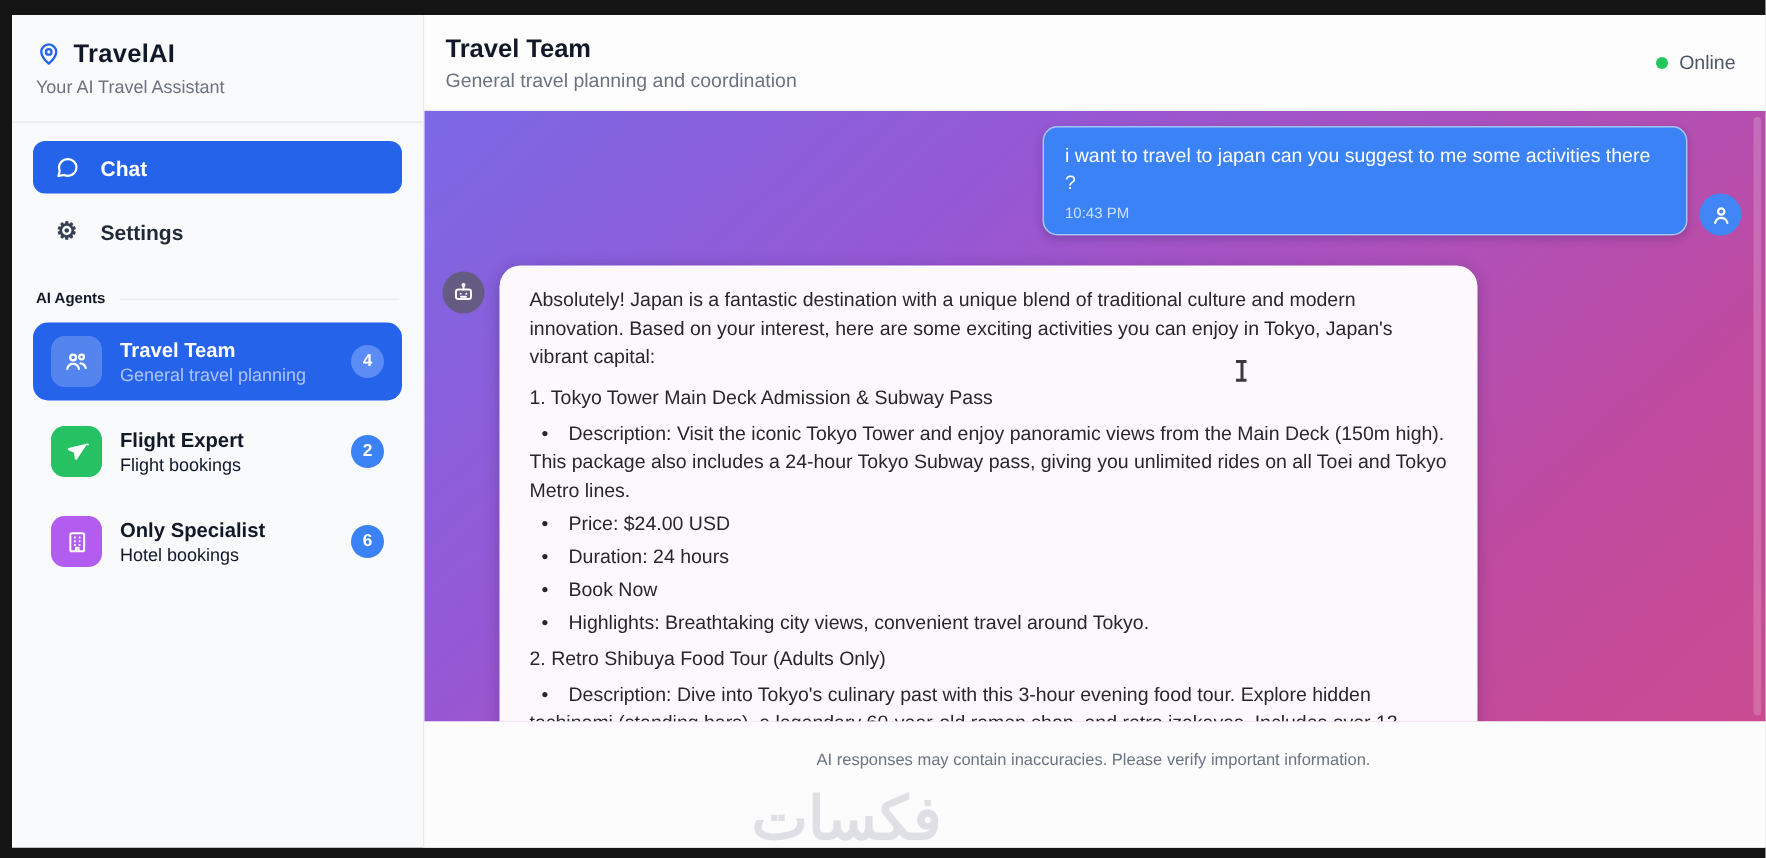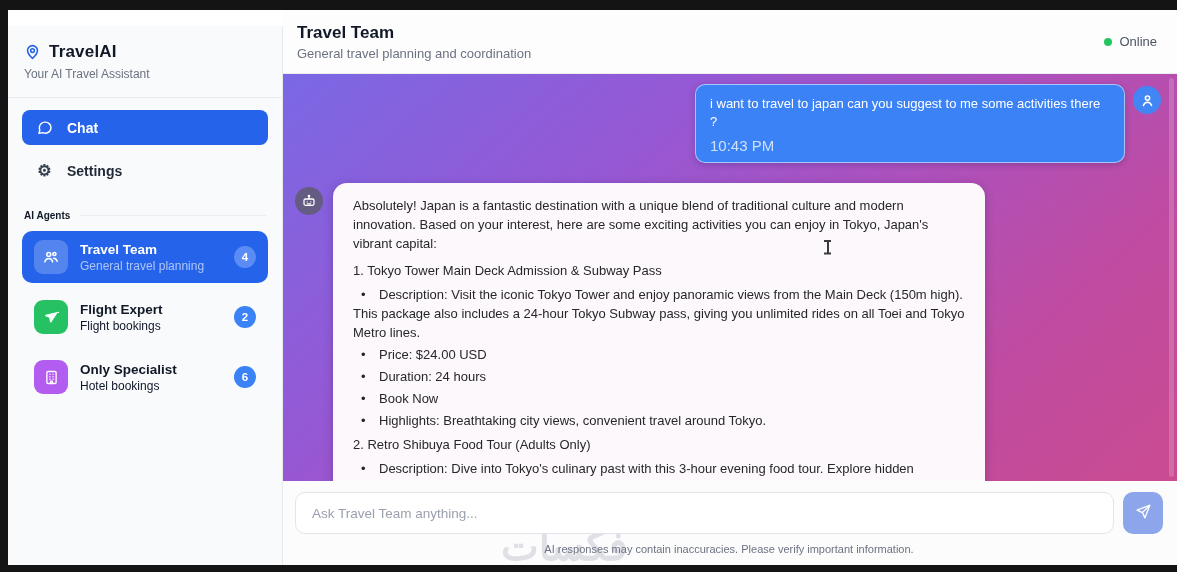--- a/index.html
+++ b/index.html
@@ -1,21 +1,21 @@
 <!DOCTYPE html>
 <html><head>
 <meta charset="utf-8">
 <style>
   * { margin:0; padding:0; box-sizing:border-box; }
   html,body { width:1177px; height:572px; overflow:hidden; }
   body { background:#141414; font-family:"Liberation Sans", sans-serif; }
   .app { position:absolute; top:10px; left:8px; width:1169px; height:555px; display:flex; background:#fff; }
 
   
-  .sidebar { width:275px; min-width:275px; background:#f9fafb; border-right:1px solid #e8eaee; display:flex; flex-direction:column;margin-top:16px; }
+  .sidebar { width:275px; min-width:275px; background:#f9fafb; border-right:1px solid #e8eaee; display:flex; flex-direction:column; }
   .brand { padding:16px 16px 10px 16px; }
   .brand-row { display:flex; align-items:center; gap:8px; }
   .brand-name { font-size:17px; font-weight:bold; color:#111827; letter-spacing:.2px; }
   .brand-tagline { margin-top:5px; font-size:12px; color:#6b7280; }
   .side-divider { border-top:1px solid #e8eaee; margin:6px 0 12px 0; }
   .nav-item { display:flex; align-items:flex-end; gap:14px; margin:0 14px 8px 14px; padding:9px 14px; border-radius:8px; font-size:14px; color:#1f2937; font-weight:bold; cursor:pointer; }
   .nav-item.active { background:#2563eb; color:#fff; }
   .nav-icon { width:17px; height:17px; display:inline-flex; align-items:center; justify-content:center; }
   .gear-glyph { font-size:16px; color:#374151; line-height:1; }
   .section-label { display:flex; align-items:center; gap:10px; margin:14px 16px 10px 16px; font-size:10px; font-weight:bold; color:#111827; }
@@ -38,24 +38,24 @@
   .main-header { height:64px; min-height:64px; background:#fdfdfe; border-bottom:1px solid #eceef2; display:flex; align-items:center; justify-content:space-between; padding:0 20px 0 14px; }
   .mh-title { font-size:17px; font-weight:bold; color:#111827; }
   .mh-sub { font-size:13px; color:#6b7280; margin-top:3px; }
   .status { display:flex; align-items:center; gap:7px; font-size:13px; color:#4b5563; }
   .status-dot { width:8px; height:8px; border-radius:50%; background:#22c55e; }
 
   .chat-area { flex:1; position:relative; overflow:hidden; padding:10px 16px 0 12px;
     background:linear-gradient(138deg,#7b68e4 0%, #9658d4 32%, #ad51bd 55%, #c04ba0 78%, #ca4b91 100%); }
   .scroll-track { position:absolute; top:4px; right:3px; bottom:4px; width:5px; border-radius:3px; background:rgba(255,255,255,.18); }
 
-  .user-row { display:flex; justify-content:flex-end; align-items:flex-start; gap:8px; }
+  .user-row { display:flex; justify-content:flex-end; align-items:flex-end; gap:8px; }
   .user-bubble { background:#3b82f6; border:1px solid rgba(255,255,255,.55); border-radius:10px; padding:10px 14px 8px 14px; max-width:430px; box-shadow:0 2px 6px rgba(40,20,80,.25); }
   .user-text { color:#fff; font-size:13px; line-height:1.4; }
-  .user-time { color:rgba(255,255,255,.75); font-size:15px; margin-top:6px; }
+  .user-time { color:rgba(255,255,255,.75); font-size:10px; margin-top:6px; }
   .avatar { width:28px; height:28px; border-radius:50%; display:flex; align-items:center; justify-content:center; flex:none; }
   .user-avatar { background:#4285f4; margin-top:2px; }
   .ai-avatar { background:rgba(90,90,100,.75); margin-top:4px; }
 
   .ai-row { display:flex; align-items:flex-start; gap:10px; margin-top:20px; }
   .ai-bubble { background:#fdf8fc; border-radius:14px; padding:13px 20px 16px 20px; width:652px; max-width:652px; box-shadow:0 2px 10px rgba(40,20,80,.28); }
   .ai-body { font-size:13px; line-height:19px; color:#27272a; }
   .ai-body .p { margin-bottom:8px; }
   .ai-body .h { font-weight:bold; margin:5px 0 5px 0; }
   .ai-body .li { margin-bottom:3px; }
@@ -211,26 +211,16 @@
               <div class="li"><span class="bullet">•</span><b>Description</b><span>: Dive into Tokyo's culinary past with this 3-hour evening food tour. Explore hidden tachinomi (standing bars), a legendary 60-year-old ramen shop, and retro izakayas. Includes over 12 dishes and 3 drinks.</span></div>
             </div>
         </div>
       </div>
 
       <div class="ibeam"></div>
     </div>
 
     <div class="composer">
       <div class="watermark">فكسات</div>
-      <div class="composer-row">
-        <input class="chat-input" type="text" placeholder="Ask Travel Team anything..." style="">
-        <button class="send-btn">
-          <span>
-            <svg width="17" height="17" viewBox="0 0 24 24" fill="none" stroke="#fff" stroke-width="1.9" stroke-linejoin="round">
-                <path d="M21 3 10.5 13.5M21 3l-7 18-3.5-7.5L3 10z"></path>
-              </svg>
-          </span>
-        </button>
-      </div>
       <div class="disclaimer">AI responses may contain inaccuracies. Please verify important information.</div>
     </div>
   </section>
 </div>
 
 </body></html>

